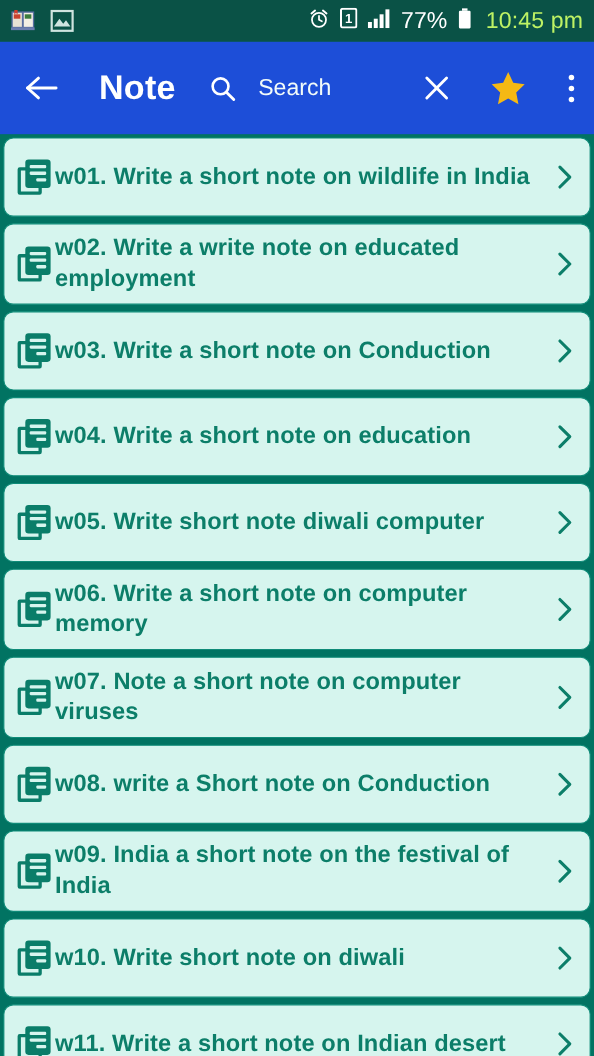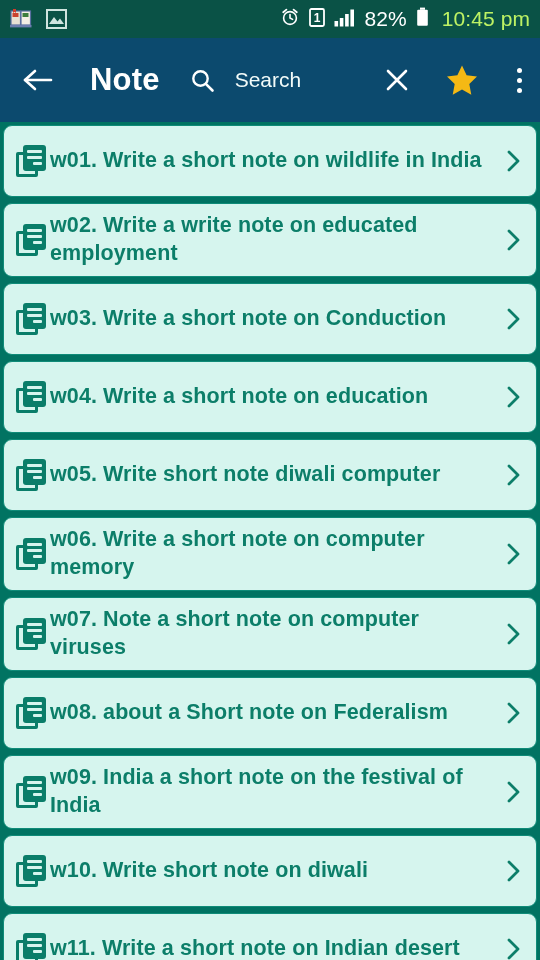--- a/index.html
+++ b/index.html
@@ -22,21 +22,21 @@
   .sb-right{ margin-left:auto; display:flex; align-items:center; gap:9px; }
   .sb-time{ font-size:21px; letter-spacing:.1px; color:#bef264; margin-left:4px;}
   .sb-pct{ font-size:21px; color:#ffffff; }
 
   .ico-dict{ width:22px; height:20px; position:relative; }
   .ico-gallery{ width:21px; height:20px; border:2px solid #cfe4df; position:relative; }
 
   
   .app-bar{
     height:84px; width:100%;
-    background:#0c4a6e;
+    background:#1d4ed8;
     display:flex; align-items:center;
     padding:0 14px 0 22px;
     position:relative;
   }
   .ab-title{
     color:#ffffff; font-size:31px; font-weight:bold;
     margin-left:36px; letter-spacing:.2px;
   }
   .ab-search{
     display:flex; align-items:center; gap:20px;
@@ -152,21 +152,21 @@
 
     <span>
       <svg width="22" height="19" viewBox="0 0 22 19">
         <rect x="0.5" y="13" width="3.6" height="5.5" fill="#ffffff"></rect>
         <rect x="5.8" y="10" width="3.6" height="8.5" fill="#ffffff"></rect>
         <rect x="11.1" y="6" width="3.6" height="12.5" fill="#ffffff"></rect>
         <rect x="16.4" y="1.5" width="3.6" height="17" fill="#ffffff"></rect>
       </svg>
     </span>
 
-    <span class="sb-pct">82%</span>
+    <span class="sb-pct">77%</span>
 
     <span>
       <svg width="13" height="20" viewBox="0 0 13 20">
         <rect x="4" y="0.6" width="5" height="2.2" fill="#ffffff"></rect>
         <rect x="1.2" y="2.8" width="10.6" height="16" rx="1" fill="#ffffff"></rect>
       </svg>
     </span>
 
     <span class="sb-time">10:45 pm</span>
   </div>
@@ -323,21 +323,21 @@
       </span>
     </div>
     <div class="card">
       <span class="card-icon">
         <span class="sheet-back"></span>
         <span class="sheet-front"></span>
         <span class="ln ln1"></span>
         <span class="ln ln2"></span>
         <span class="ln ln3"></span>
       </span>
-      <span class="card-text">w08. about a Short note on Federalism</span>
+      <span class="card-text">w08. write a Short note on Conduction</span>
       <span class="chev">
         <svg width="20" height="24" viewBox="0 0 20 24">
           <path d="M6 3 L15 12 L6 21" stroke="#0c7e69" stroke-width="2.8" fill="none" stroke-linecap="round" stroke-linejoin="round"></path>
         </svg>
       </span>
     </div>
     <div class="card">
       <span class="card-icon">
         <span class="sheet-back"></span>
         <span class="sheet-front"></span>

